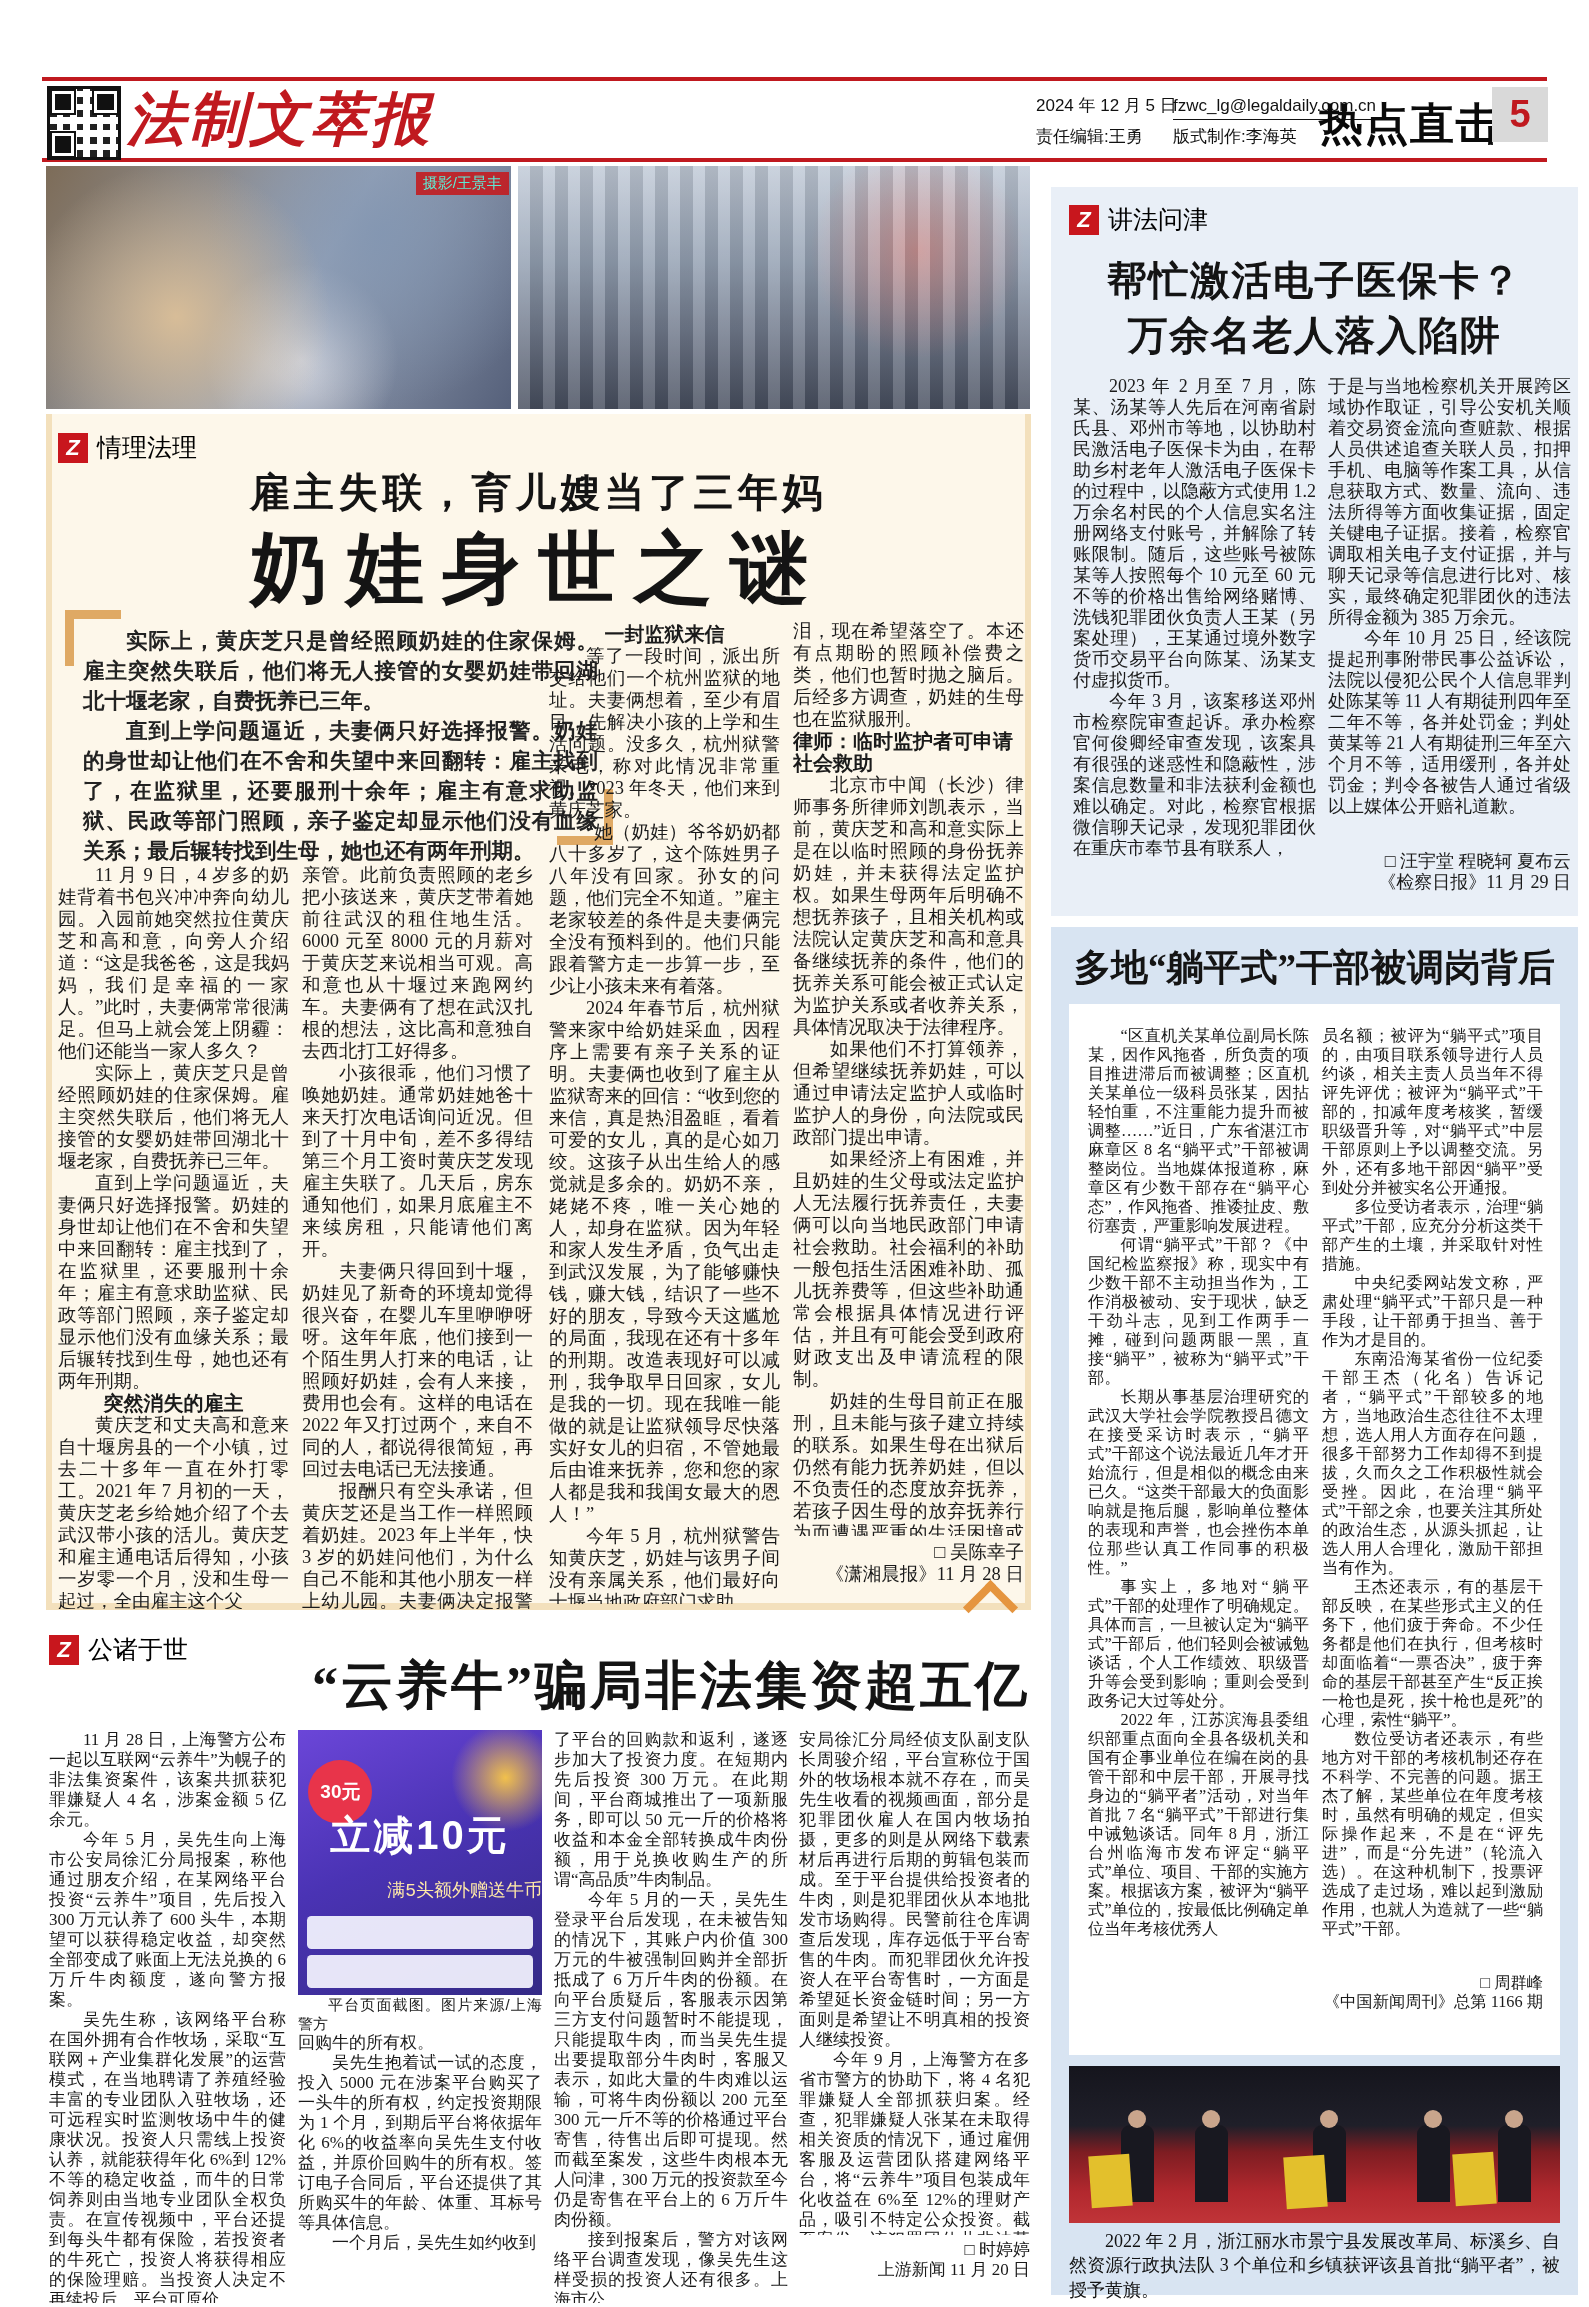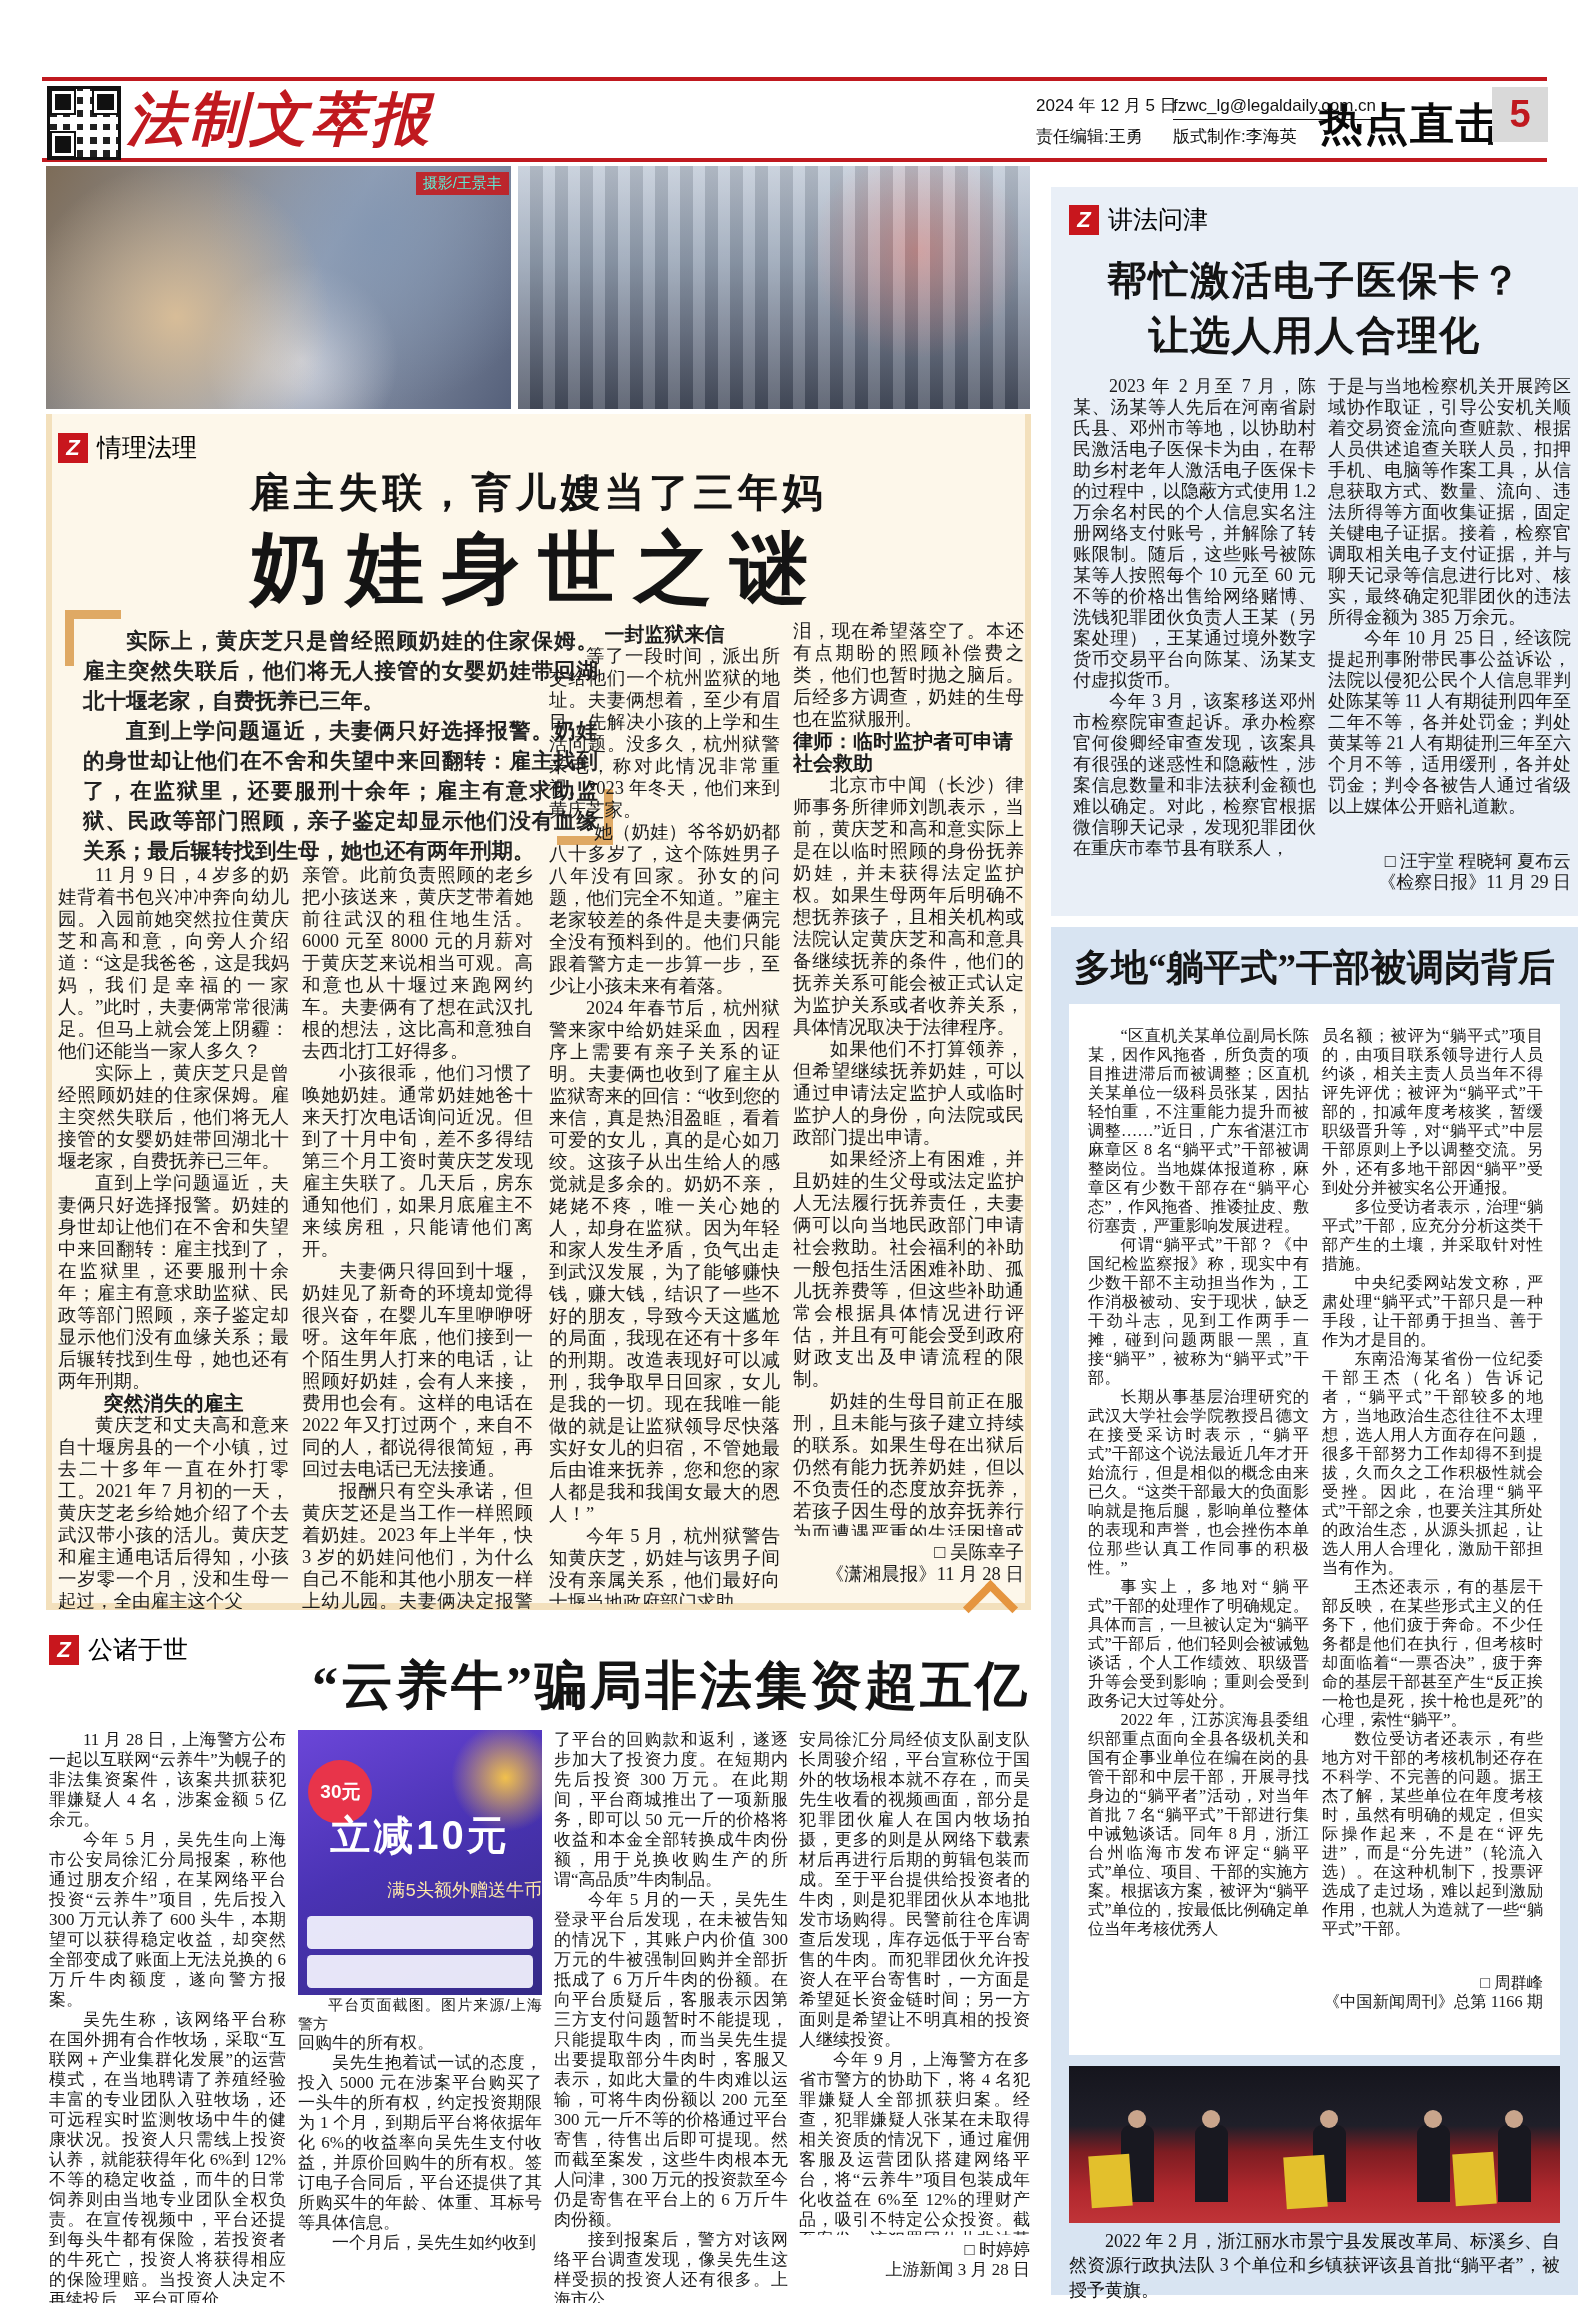--- a/index.html
+++ b/index.html
@@ -163,21 +163,21 @@
     <div>□ 吴陈幸子</div>
     <div>《潇湘晨报》11 月 28 日</div>
   </div>
 
   <div class="panelJ"></div>
   <div class="zlab" style="left:1069px;top:203px">
     <span class="zbox">Z</span>
     <span class="txt">讲法问津</span>
   </div>
   <div class="jtitle" style="top:253px">帮忙激活电子医保卡？</div>
-  <div class="jtitle" style="top:308px">让选人用人合理化</div>
+  <div class="jtitle" style="top:308px">万余名老人落入陷阱</div>
   <div class="col j" style="left:1073px;top:376px;width:243px;height:490px">
     <p>2023 年 2 月至 7 月，陈某、汤某等人先后在河南省尉氏县、邓州市等地，以协助村民激活电子医保卡为由，在帮助乡村老年人激活电子医保卡的过程中，以隐蔽方式使用 1.2 万余名村民的个人信息实名注册网络支付账号，并解除了转账限制。随后，这些账号被陈某等人按照每个 10 元至 60 元不等的价格出售给网络赌博、洗钱犯罪团伙负责人王某（另案处理），王某通过境外数字货币交易平台向陈某、汤某支付虚拟货币。</p>
     <p>今年 3 月，该案移送邓州市检察院审查起诉。承办检察官何俊卿经审查发现，该案具有很强的迷惑性和隐蔽性，涉案信息数量和非法获利金额也难以确定。对此，检察官根据微信聊天记录，发现犯罪团伙在重庆市奉节县有联系人，</p>
   </div>
   <div class="col j" style="left:1328px;top:376px;width:243px;height:471px">
     <p class="cont">于是与当地检察机关开展跨区域协作取证，引导公安机关顺着交易资金流向查赃款、根据人员供述追查关联人员，扣押手机、电脑等作案工具，从信息获取方式、数量、流向、违法所得等方面收集证据，固定关键电子证据。接着，检察官调取相关电子支付证据，并与聊天记录等信息进行比对、核实，最终确定犯罪团伙的违法所得金额为 385 万余元。</p>
     <p>今年 10 月 25 日，经该院提起刑事附带民事公益诉讼，法院以侵犯公民个人信息罪判处陈某等 11 人有期徒刑四年至二年不等，各并处罚金；判处黄某等 21 人有期徒刑三年至六个月不等，适用缓刑，各并处罚金；判令各被告人通过省级以上媒体公开赔礼道歉。</p>
   </div>
   <div class="byl j" style="left:1328px;top:851px;width:243px">
     <div>□ 汪宇堂 程晓轲 夏布云</div>
@@ -249,17 +249,17 @@
     <p>今年 5 月的一天，吴先生登录平台后发现，在未被告知的情况下，其账户内价值 300 万元的牛被强制回购并全部折抵成了 6 万斤牛肉的份额。在向平台质疑后，客服表示因第三方支付问题暂时不能提现，只能提取牛肉，而当吴先生提出要提取部分牛肉时，客服又表示，如此大量的牛肉难以运输，可将牛肉份额以 200 元至 300 元一斤不等的价格通过平台寄售，待售出后即可提现。然而截至案发，这些牛肉根本无人问津，300 万元的投资款至今仍是寄售在平台上的 6 万斤牛肉份额。</p>
     <p>接到报案后，警方对该网络平台调查发现，像吴先生这样受损的投资人还有很多。上海市公</p>
   </div>
 
   <div class="col y" style="left:799px;top:1730px;width:231px;height:505px">
     <p class="cont">安局徐汇分局经侦支队副支队长周骏介绍，平台宣称位于国外的牧场根本就不存在，而吴先生收看的视频画面，部分是犯罪团伙雇人在国内牧场拍摄，更多的则是从网络下载素材后再进行后期的剪辑包装而成。至于平台提供给投资者的牛肉，则是犯罪团伙从本地批发市场购得。民警前往仓库调查后发现，库存远低于平台寄售的牛肉。而犯罪团伙允许投资人在平台寄售时，一方面是希望延长资金链时间；另一方面则是希望让不明真相的投资人继续投资。</p>
     <p>今年 9 月，上海警方在多省市警方的协助下，将 4 名犯罪嫌疑人全部抓获归案。经查，犯罪嫌疑人张某在未取得相关资质的情况下，通过雇佣客服及运营团队搭建网络平台，将“云养牛”项目包装成年化收益在 6%至 12%的理财产品，吸引不特定公众投资。截至案发，该犯罪团伙共非法募集资金 5 亿余元。</p>
   </div>
   <div class="byl y" style="left:799px;top:2240px;width:231px">
     <div>□ 时婷婷</div>
-    <div>上游新闻 3 月 28 日</div>
+    <div>上游新闻 11 月 20 日</div>
   </div>
 
 </div>
 
 
 </body></html>

